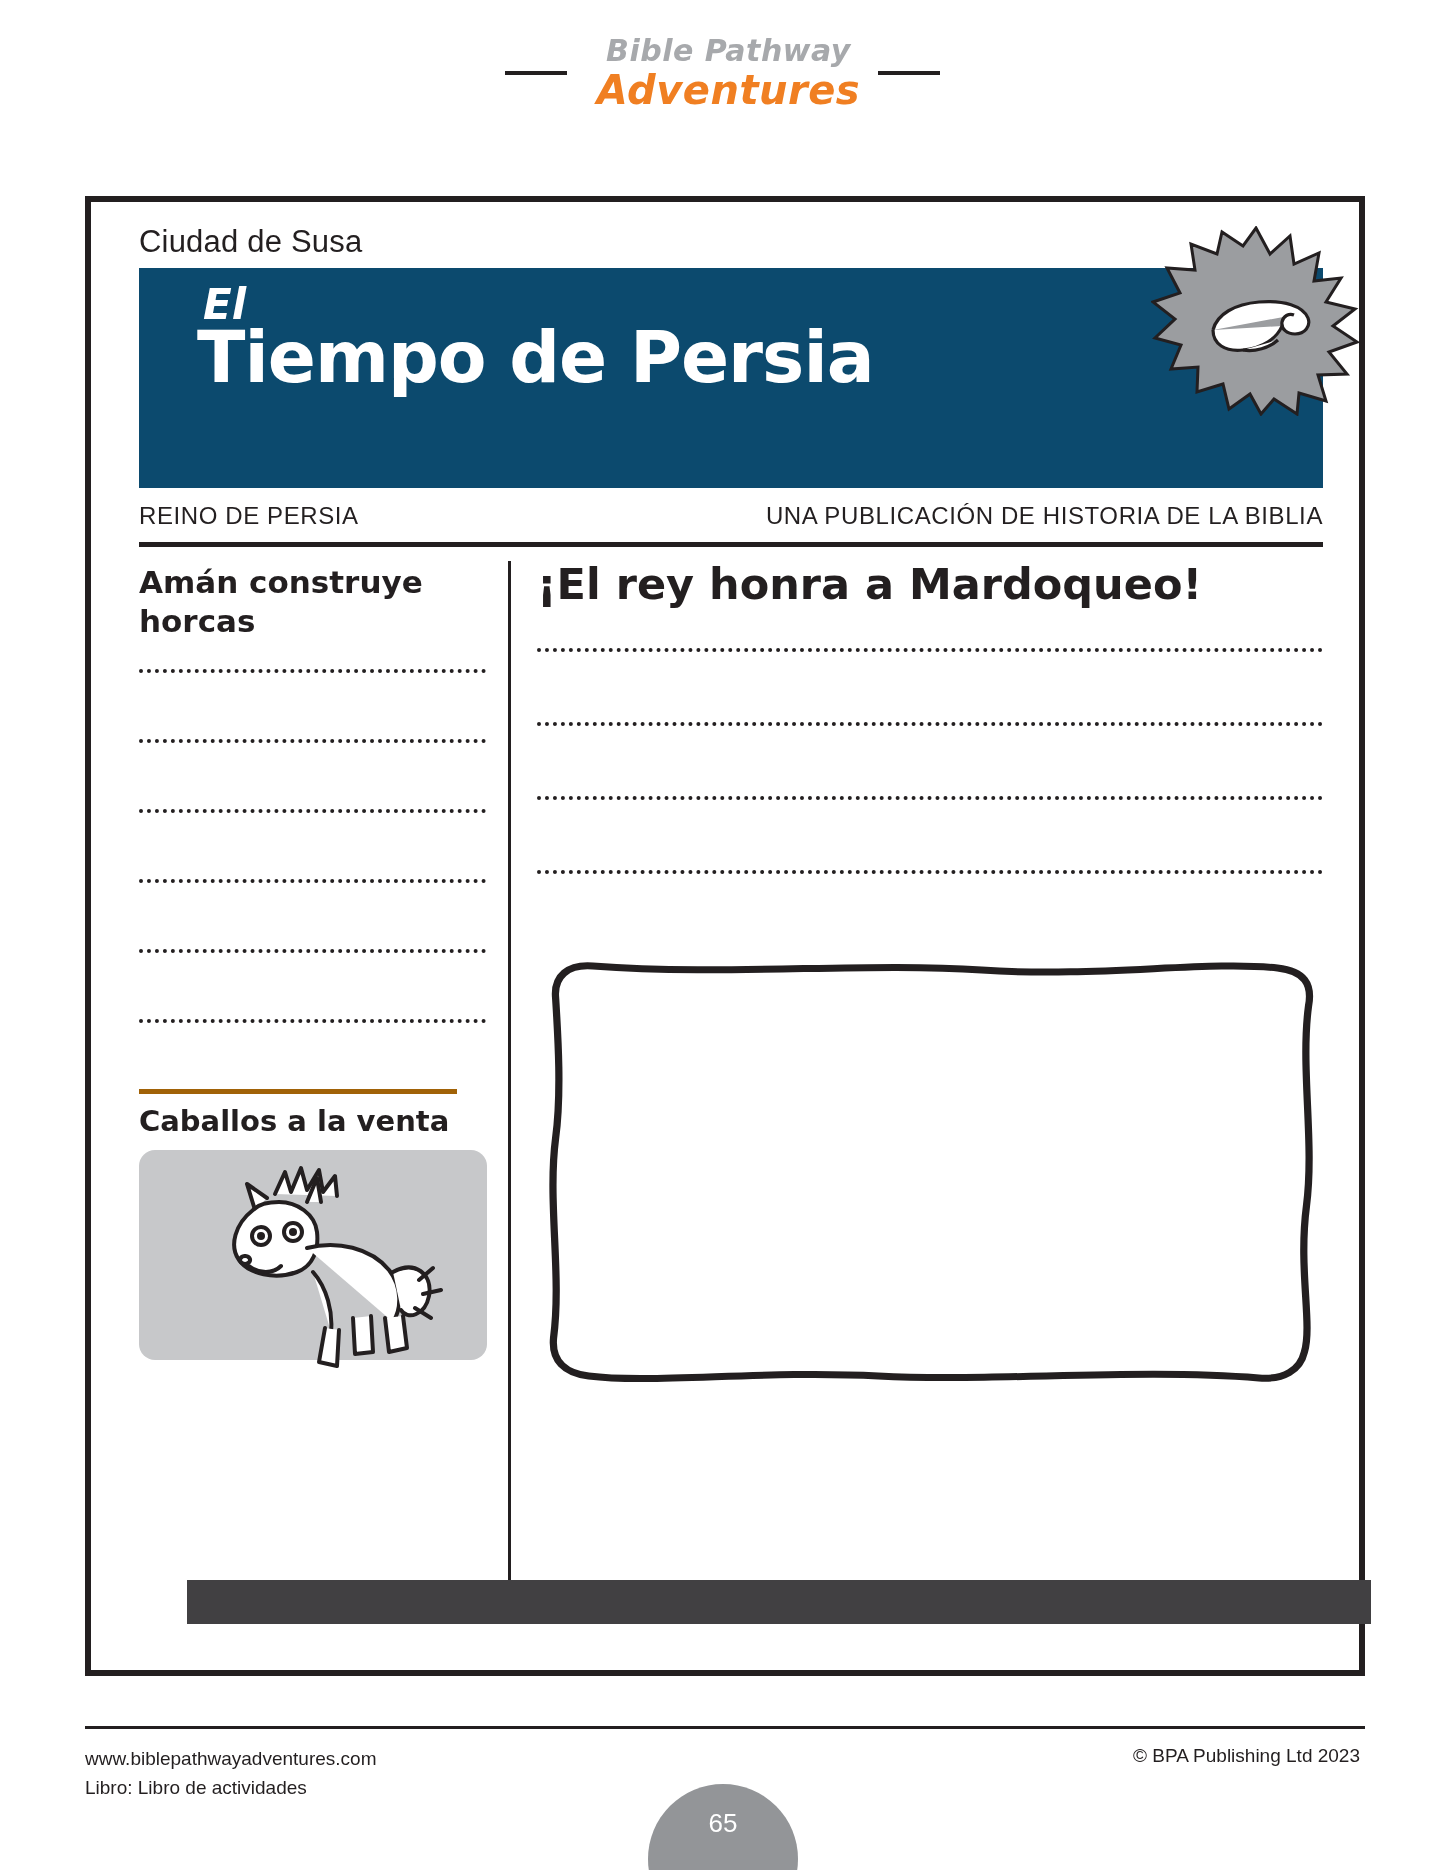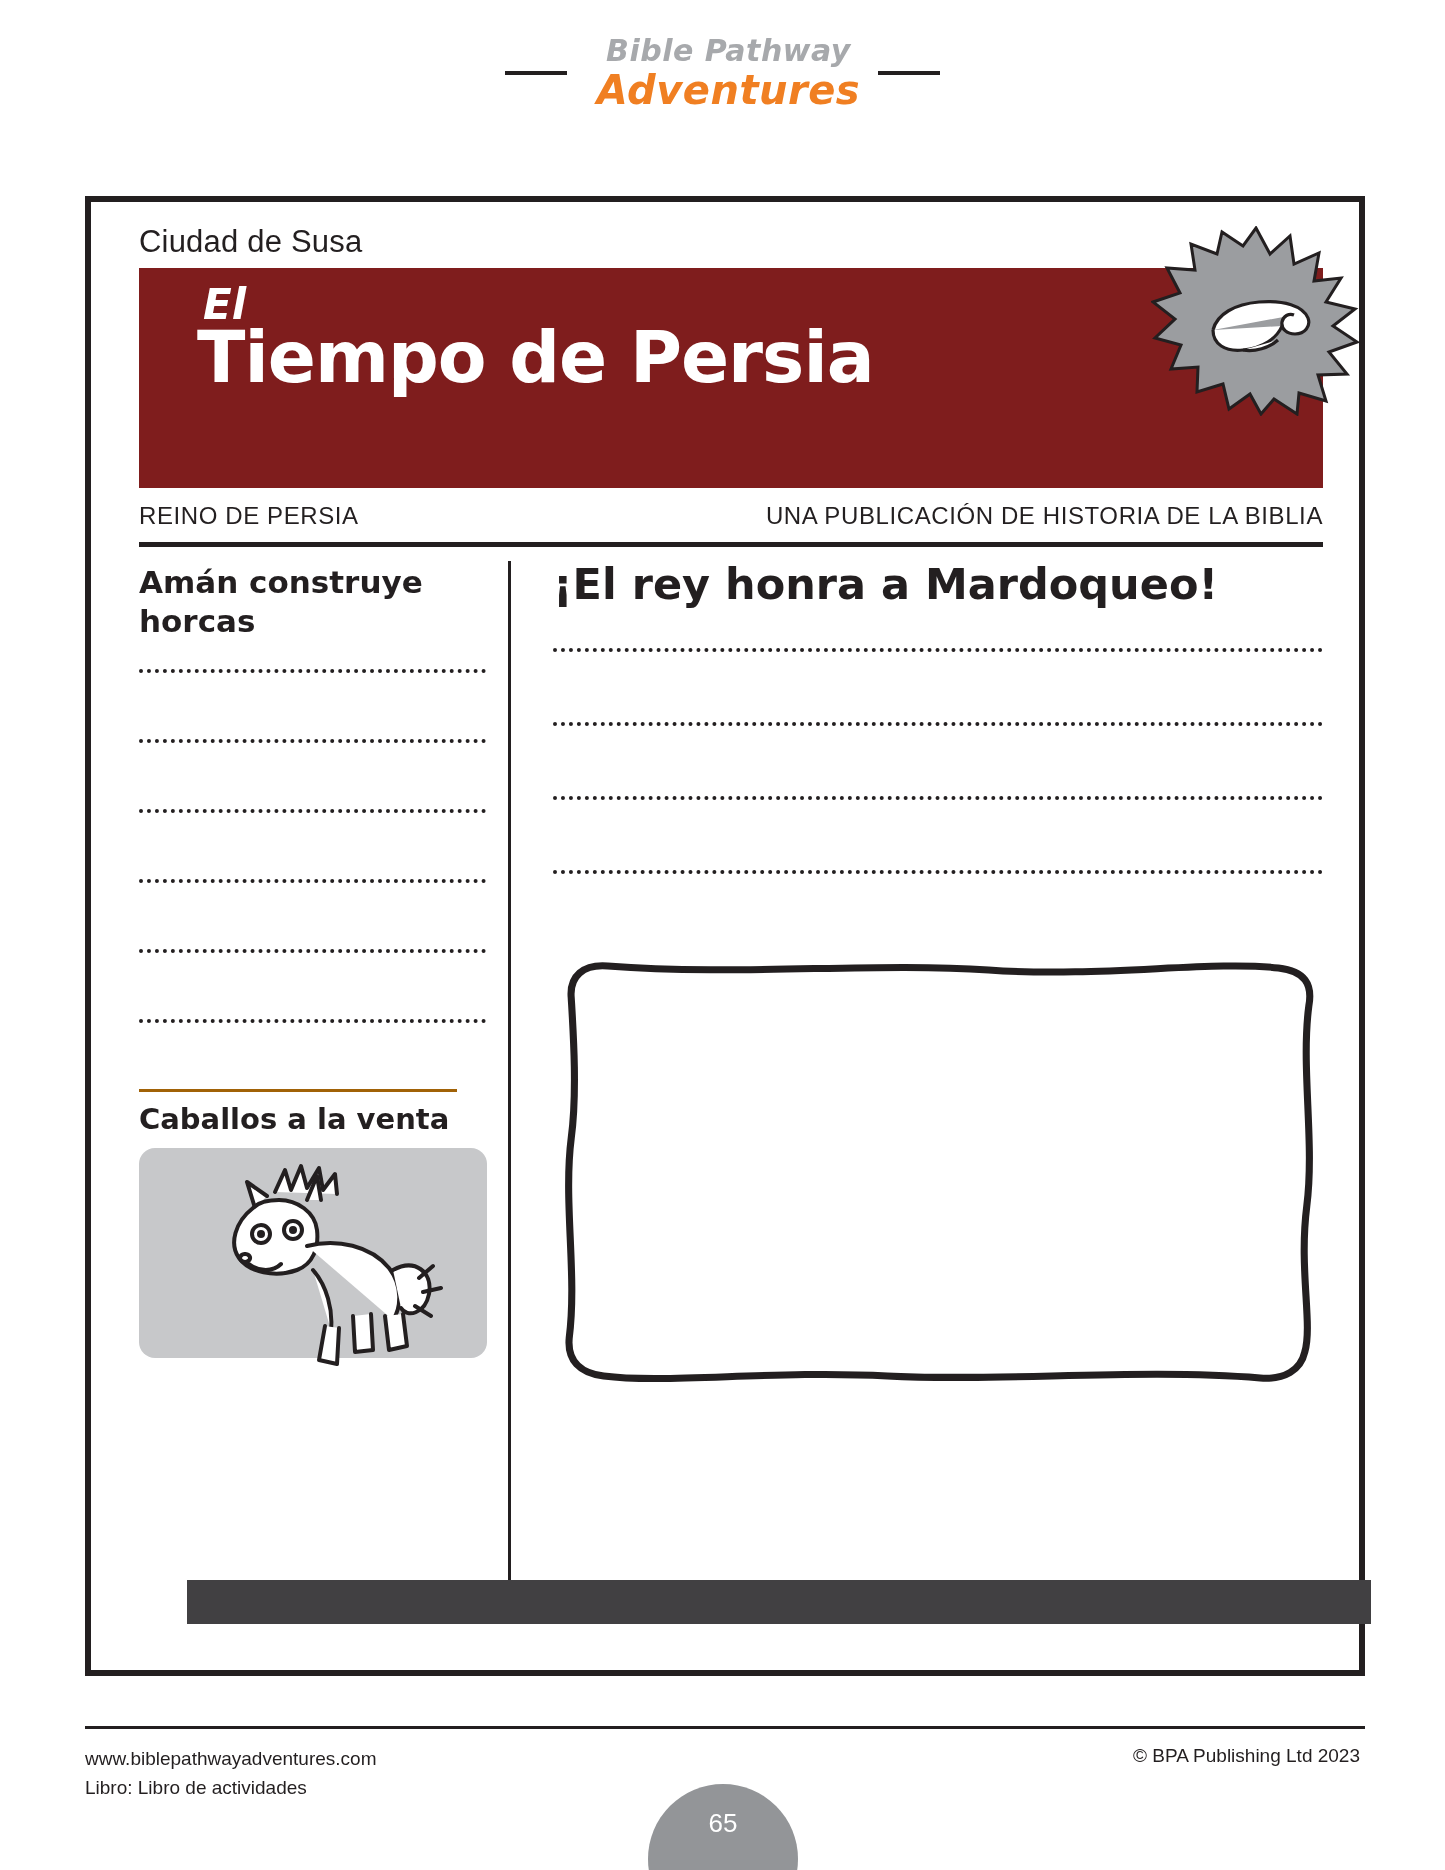--- a/index.html
+++ b/index.html
@@ -82,21 +82,21 @@
   .city-line {
     font-size: 31px;
     color: #231f20;
     letter-spacing: 0.2px;
     margin-bottom: 8px;
   }
 
   
   .masthead {
     position: relative;
-    background: #7f1d1d;
+    background: #0c4a6e;
     height: 220px;
     width: 1184px;
     box-sizing: border-box;
     padding: 16px 0 0 58px;
     overflow: visible;
   }
   .masthead .el {
     color: #ffffff;
     font-family: "DejaVu Sans", sans-serif;
     font-style: italic;
@@ -141,21 +141,21 @@
     height: 1060px;
   }
   .col-left {
     width: 372px;
     padding-right: 22px;
     box-sizing: border-box;
     border-right: 3px solid #231f20;
   }
   .col-right {
     flex: 1;
-    padding-left: 42px;
+    padding-left: 26px;
     box-sizing: border-box;
   }
 
   .head-left {
     font-family: "DejaVu Sans", sans-serif;
     font-weight: bold;
     font-size: 31px;
     line-height: 1.25;
     color: #231f20;
     margin: 2px 0 28px 0;
@@ -174,21 +174,21 @@
   }
   .dotrule {
     border-bottom: 4px dotted #231f20;
     height: 0;
   }
   .col-left .dotrule { margin-bottom: 66px; }
   .col-right .dotrule { margin-bottom: 70px; }
 
   .ad-block {
     margin-top: 18px;
-    border-top: 3px solid #a16207;
+    border-top: 5px solid #a16207;
     padding-top: 10px;
     width: 318px;
   }
   .ad-title {
     font-family: "DejaVu Sans", sans-serif;
     font-weight: bold;
     font-size: 29px;
     color: #231f20;
     margin-bottom: 12px;
   }

